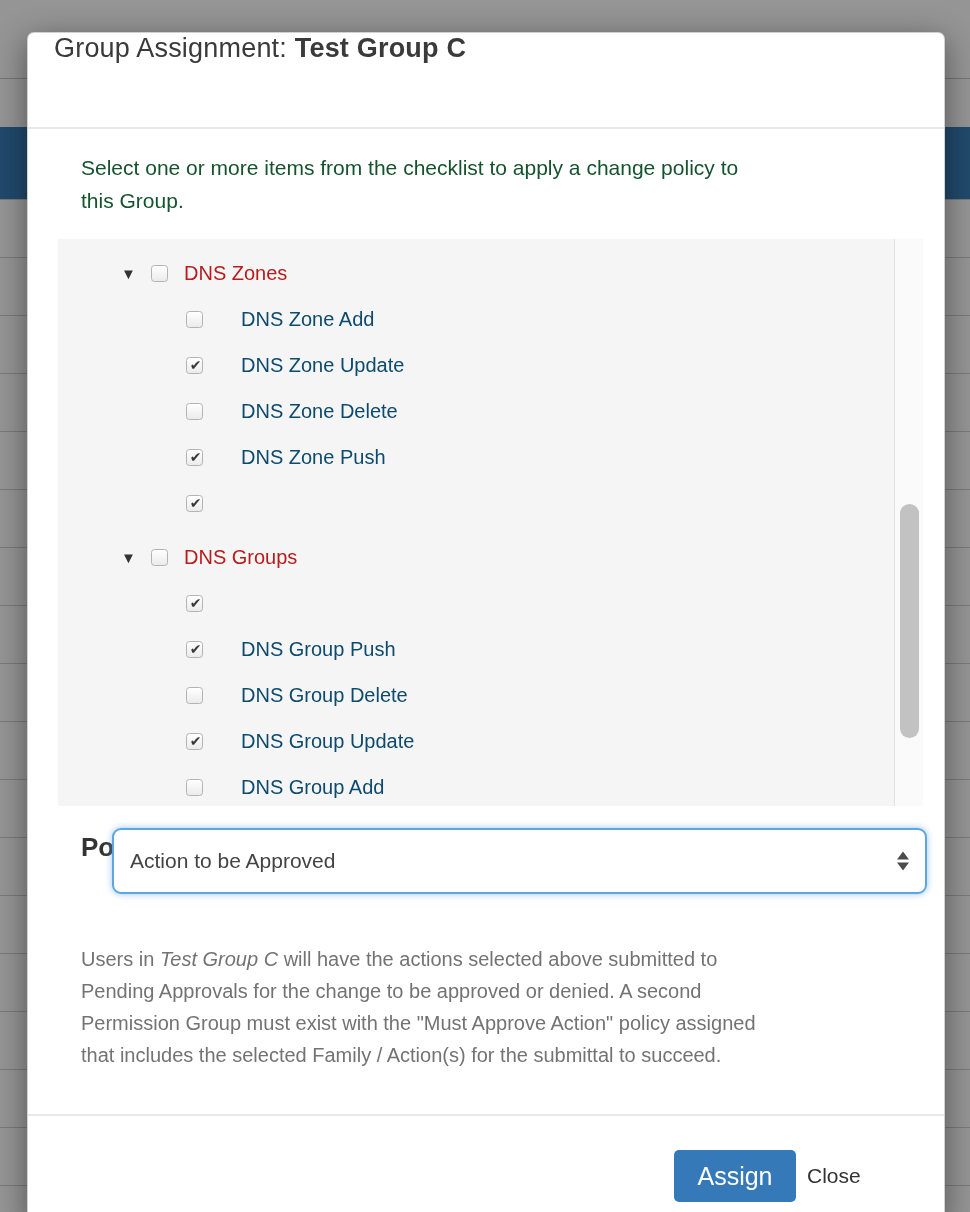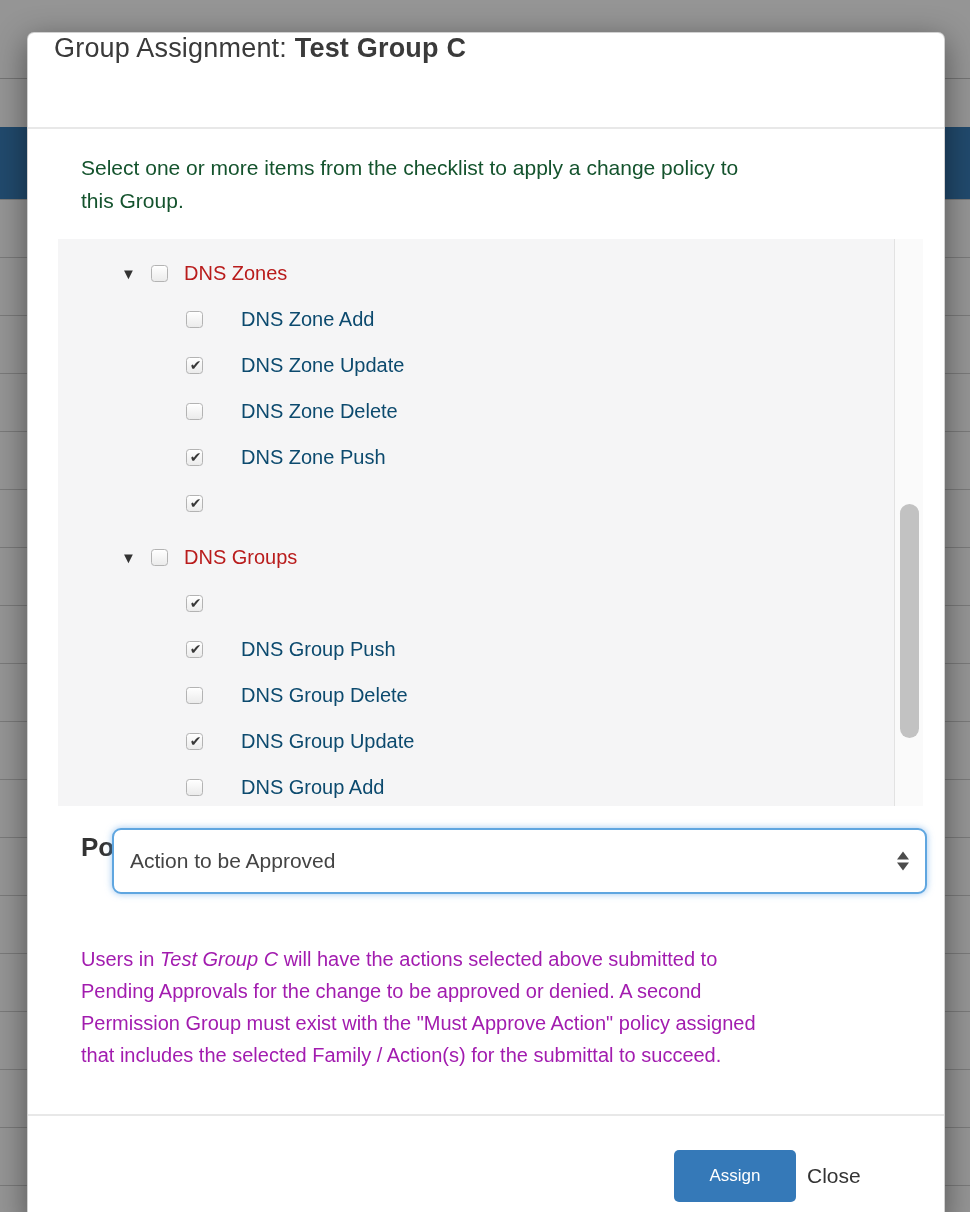--- a/index.html
+++ b/index.html
@@ -56,27 +56,27 @@
   
   .policy-label{position:absolute;left:53px;top:799px;font-size:26px;font-weight:700;color:#333;}
   .select{position:absolute;left:53px;top:795px;width:815px;height:66px;background:#fff;
     border:2px solid var(--select-border-blue,#5fa6e0);border-radius:9px;
     box-shadow:0 0 7px rgba(90,160,230,.6);display:flex;align-items:center;padding-left:16px;cursor:default;margin-left:31px;}
   .select-value{font-size:21px;color:#444;}
   .stepper{position:absolute;right:16px;top:50%;transform:translateY(-50%);display:flex;flex-direction:column;align-items:center;}
   .stepper .up{width:0;height:0;border-left:6px solid transparent;border-right:6px solid transparent;border-bottom:8px solid #4c4c4c;margin-bottom:3px;}
   .stepper .down{width:0;height:0;border-left:6px solid transparent;border-right:6px solid transparent;border-top:8px solid #4c4c4c;}
 
-  .desc{position:absolute;left:53px;top:910px;width:820px;font-size:20px;line-height:32px;color:#a21caf;}
+  .desc{position:absolute;left:53px;top:910px;width:820px;font-size:20px;line-height:32px;color:#737373;}
   .desc .it{font-style:italic;}
 
   
   .modal-footer{position:absolute;left:0;top:1081px;width:100%;height:109px;border-top:2px solid #e8e8e8;}
   .btn-assign{position:absolute;left:646px;top:34px;width:122px;height:52px;background:var(--accent-blue,#3579b8);
-    color:#fff;font-size:17px;font-weight:500;border:none;border-radius:5px;display:flex;align-items:center;justify-content:center;
+    color:#fff;font-size:25px;font-weight:500;border:none;border-radius:5px;display:flex;align-items:center;justify-content:center;
     font-family:inherit;cursor:pointer;}
   .btn-close{position:absolute;left:779px;top:34px;height:52px;line-height:52px;font-size:21px;color:#333;
     background:none;border:none;font-family:inherit;cursor:pointer;}
 </style>
 </head>
 <body>
 
 <div class="screen">
 
   <div class="backdrop">

